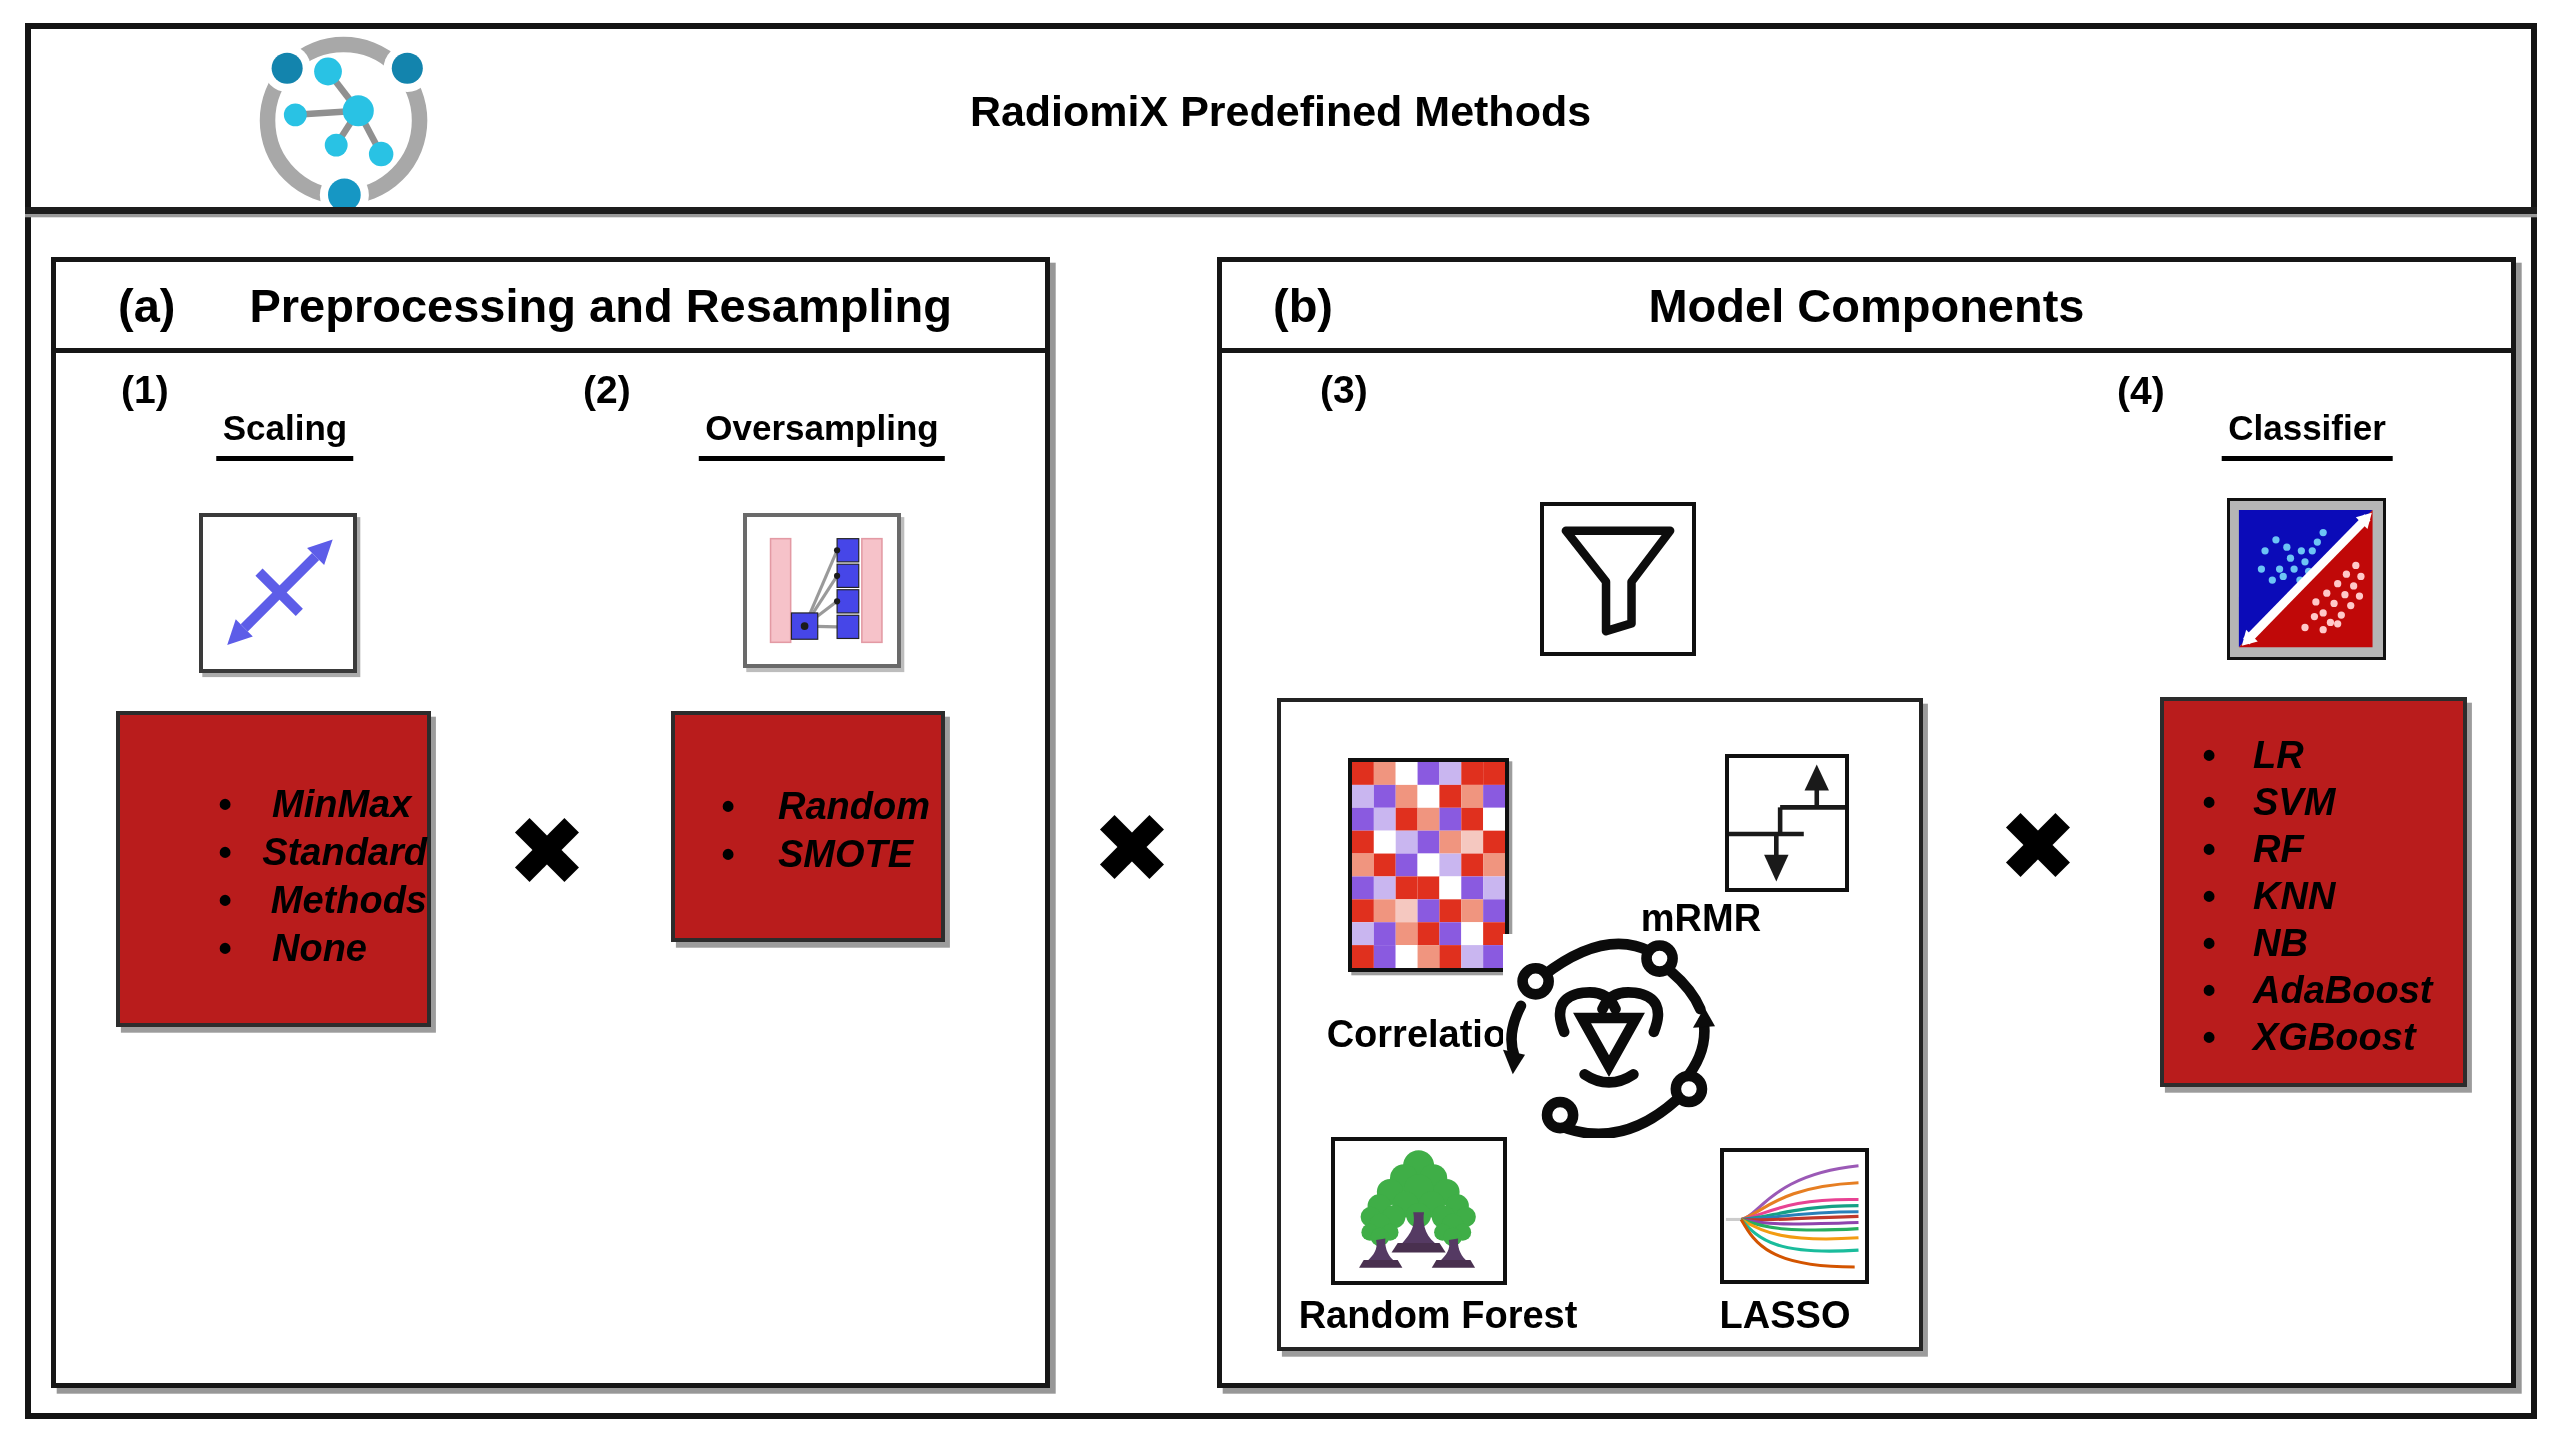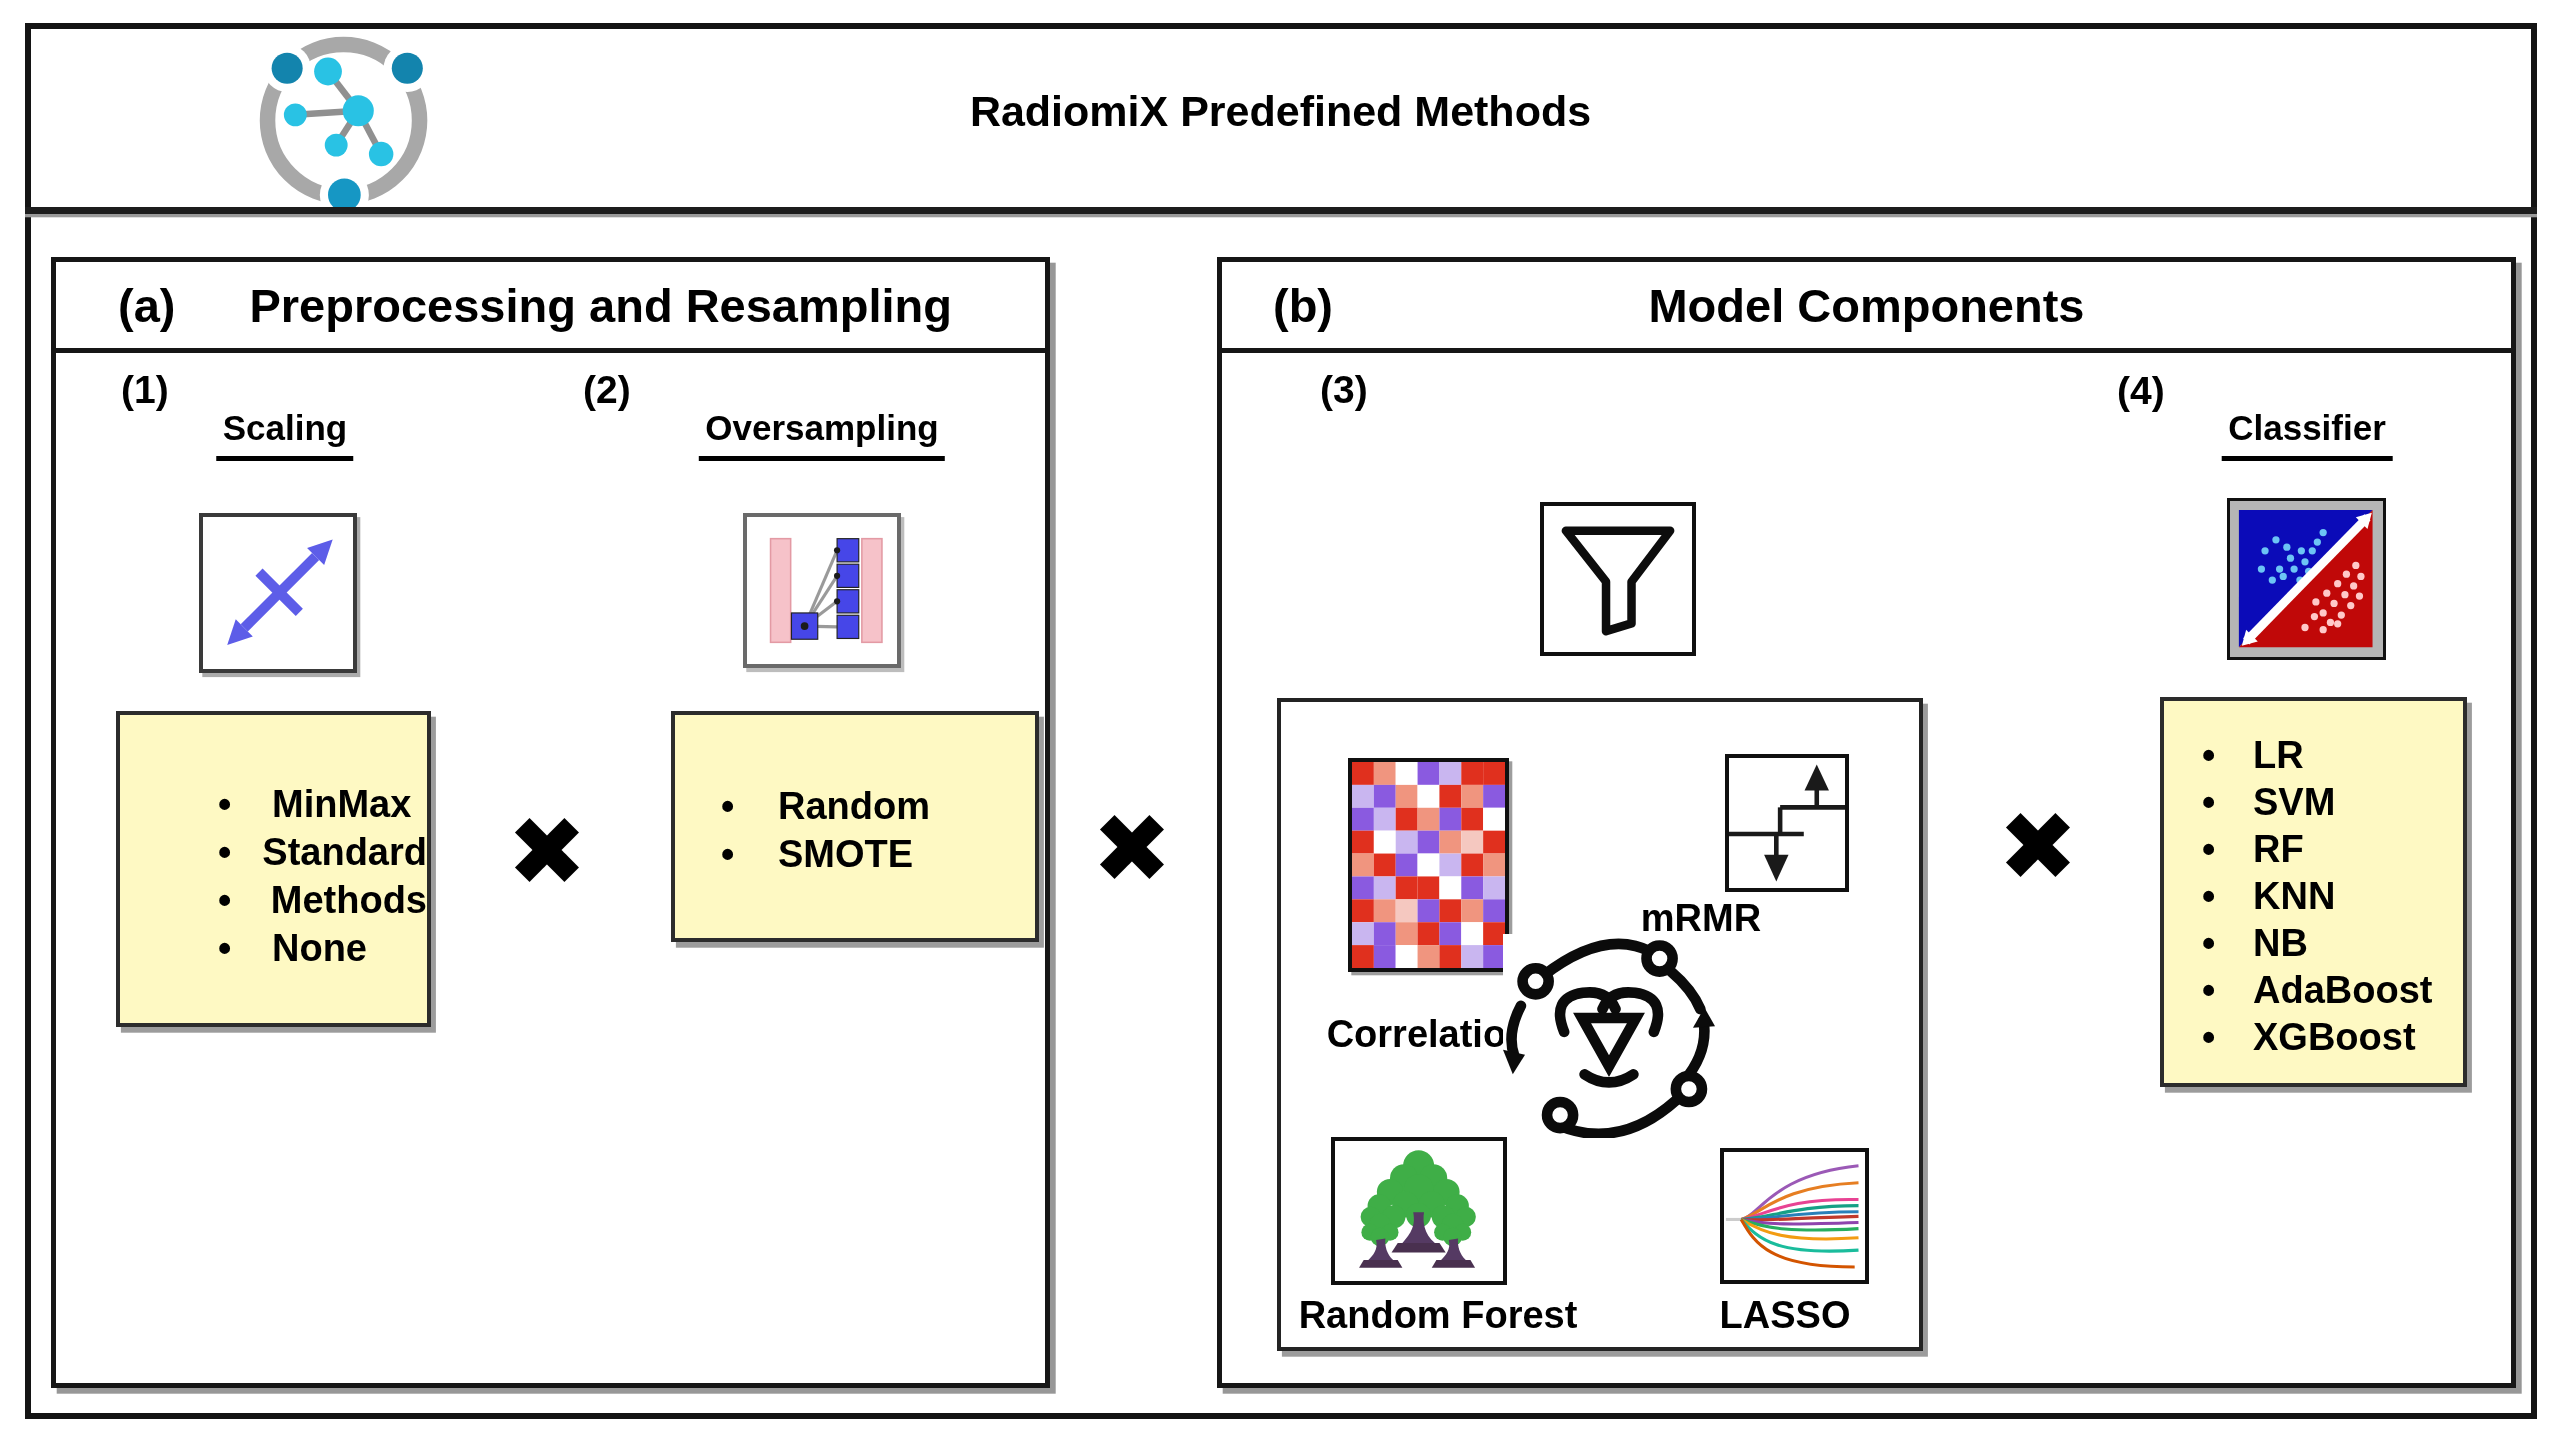--- a/index.html
+++ b/index.html
@@ -52,23 +52,23 @@
   #icon-oversampling { left: 743px;  top: 513px; width: 158px; height: 155px; border: 4.1px solid #6a6a6a; box-shadow: 3.3px 4.1px 0 #bdbdbd; }
   #icon-funnel       { left: 1540px; top: 502px; width: 156px; height: 154px; border: 4.9px solid #101010; }
   #icon-classifier   { left: 2227px; top: 498px; width: 159px; height: 162px; border: 3.3px solid #101010; background: #b5b5b5; padding: 5.7px; }
   #icon-correlation  { left: 1348px; top: 758px;  width: 161px; height: 214px; border: 4.1px solid #101010; box-shadow: 3.3px 3.3px 0 #9d9d9d; }
   #icon-mrmr         { left: 1725px; top: 754px;  width: 124px; height: 138px; border: 4.9px solid #101010; }
   #icon-cycle        { left: 1503px; top: 934px; width: 212px; height: 204px; }
   #icon-rf           { left: 1331px; top: 1137px; width: 176px; height: 148px; border: 4.9px solid #101010; }
   #icon-lasso        { left: 1720px; top: 1148px; width: 149px; height: 136px; border: 4.9px solid #101010; }
   .icon-box svg { display: block; width: 100%; height: 100%; }
 
-  .opt-box { position: absolute; border: 4.9px solid #2c2c2c; background: #fef9c3; box-shadow: 4.9px 5.7px 0 #9c9c9c; }
+  .opt-box { position: absolute; border: 4.9px solid #2c2c2c; background: #b91c1c; box-shadow: 4.9px 5.7px 0 #9c9c9c; font-style: italic; }
   #box-scaling-options      { left: 116px;  top: 711px; width: 315px; height: 316px; }
-  #box-oversampling-options { left: 671px;  top: 711px; width: 368px; height: 231px; }
+  #box-oversampling-options { left: 671px;  top: 711px; width: 274px; height: 231px; }
   #box-classifier-options   { left: 2160px; top: 697px; width: 307px; height: 390px; }
   #box-feature              { left: 1277px; top: 698px; width: 646px; height: 653px; border: 4.9px solid #232323; background:#fff; position:absolute; box-shadow: 4.9px 5.7px 0 #9c9c9c; }
 
   .opt-list { list-style: none; }
   .opt-list li { display: flex; font-size: 38px; }
   .opt-list li::before { content: "•"; }
   #list-scaling      { padding: 65px 0 0 54px; margin-left: 44px; }
   #list-scaling li      { line-height: 48px; }
   #list-scaling li::before { width: 54px; }
   #list-oversampling { padding: 67px 0 0 46px; }

